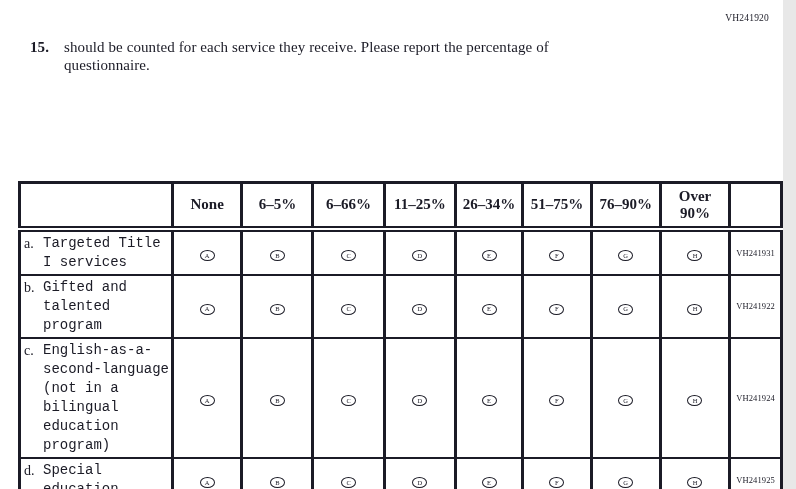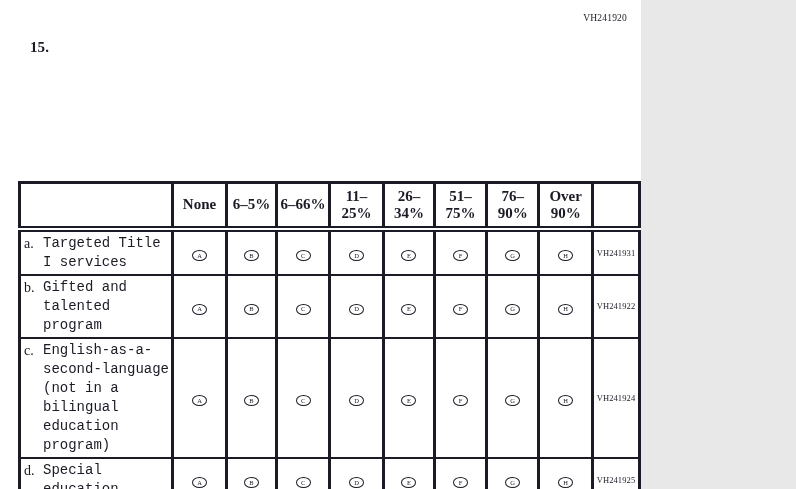--- a/index.html
+++ b/index.html
@@ -1,19 +1,19 @@
 <!DOCTYPE html>
 <html style="--ink: #1b1b26; --paper: #ffffff;"><head>
 <meta charset="utf-8">
 <style>
   :root { --ink:#1b1b26; --paper:#ffffff; }
   * { margin:0; padding:0; box-sizing:border-box; }
   html,body { background:#e8e8e8; }
   .page {
-    position:relative; width:641px; height:489px;
+    position:relative; width:783px; height:489px;
     background:var(--paper); color:var(--ink);
     font-family:"Liberation Serif", serif; overflow:hidden;
   }
   .top-code {
     position:absolute; top:13px; right:14px;
     font-size:9.5px; letter-spacing:0.2px;
   }
   .question {
     position:absolute; top:38px; left:30px; display:flex;
     font-size:15px; line-height:18px; letter-spacing:0.1px;
@@ -58,20 +58,22 @@
 </style>
 </head>
 <body>
 
 <div class="page">
   <div class="top-code">VH241920</div>
 
   <div class="question">
     <div class="qnum">15.</div>
     <div class="qtext">
+        <div class="qline"><span>should be counted for each service they receive. Please report the percentage of</span></div>
+        <div class="qline"><span>questionnaire.</span></div>
       </div>
   </div>
 
   <table class="grid">
     <colgroup>
       <col style="width:146px">
         <col style="width:70px">
         <col style="width:72px">
       <col style="width:72px">
         <col style="width:72px">

